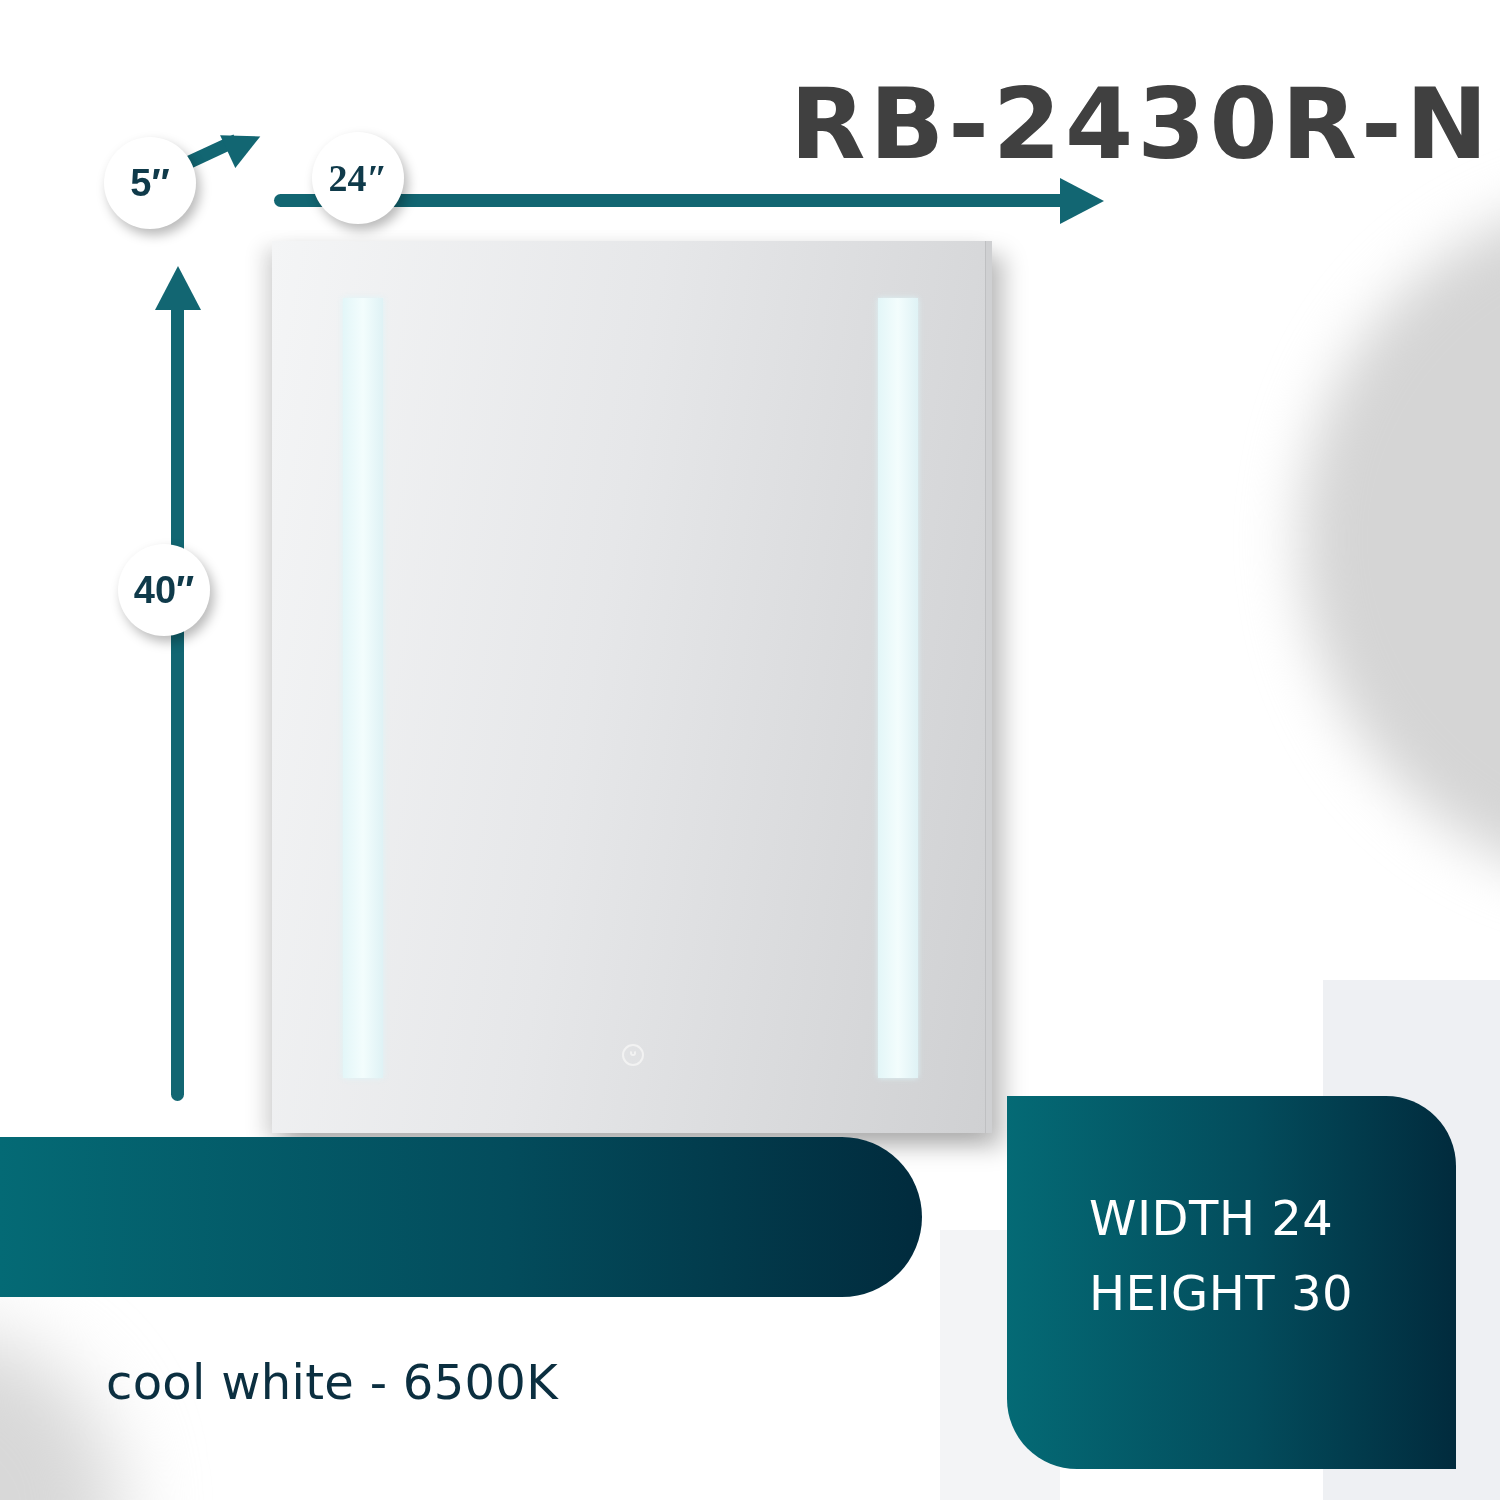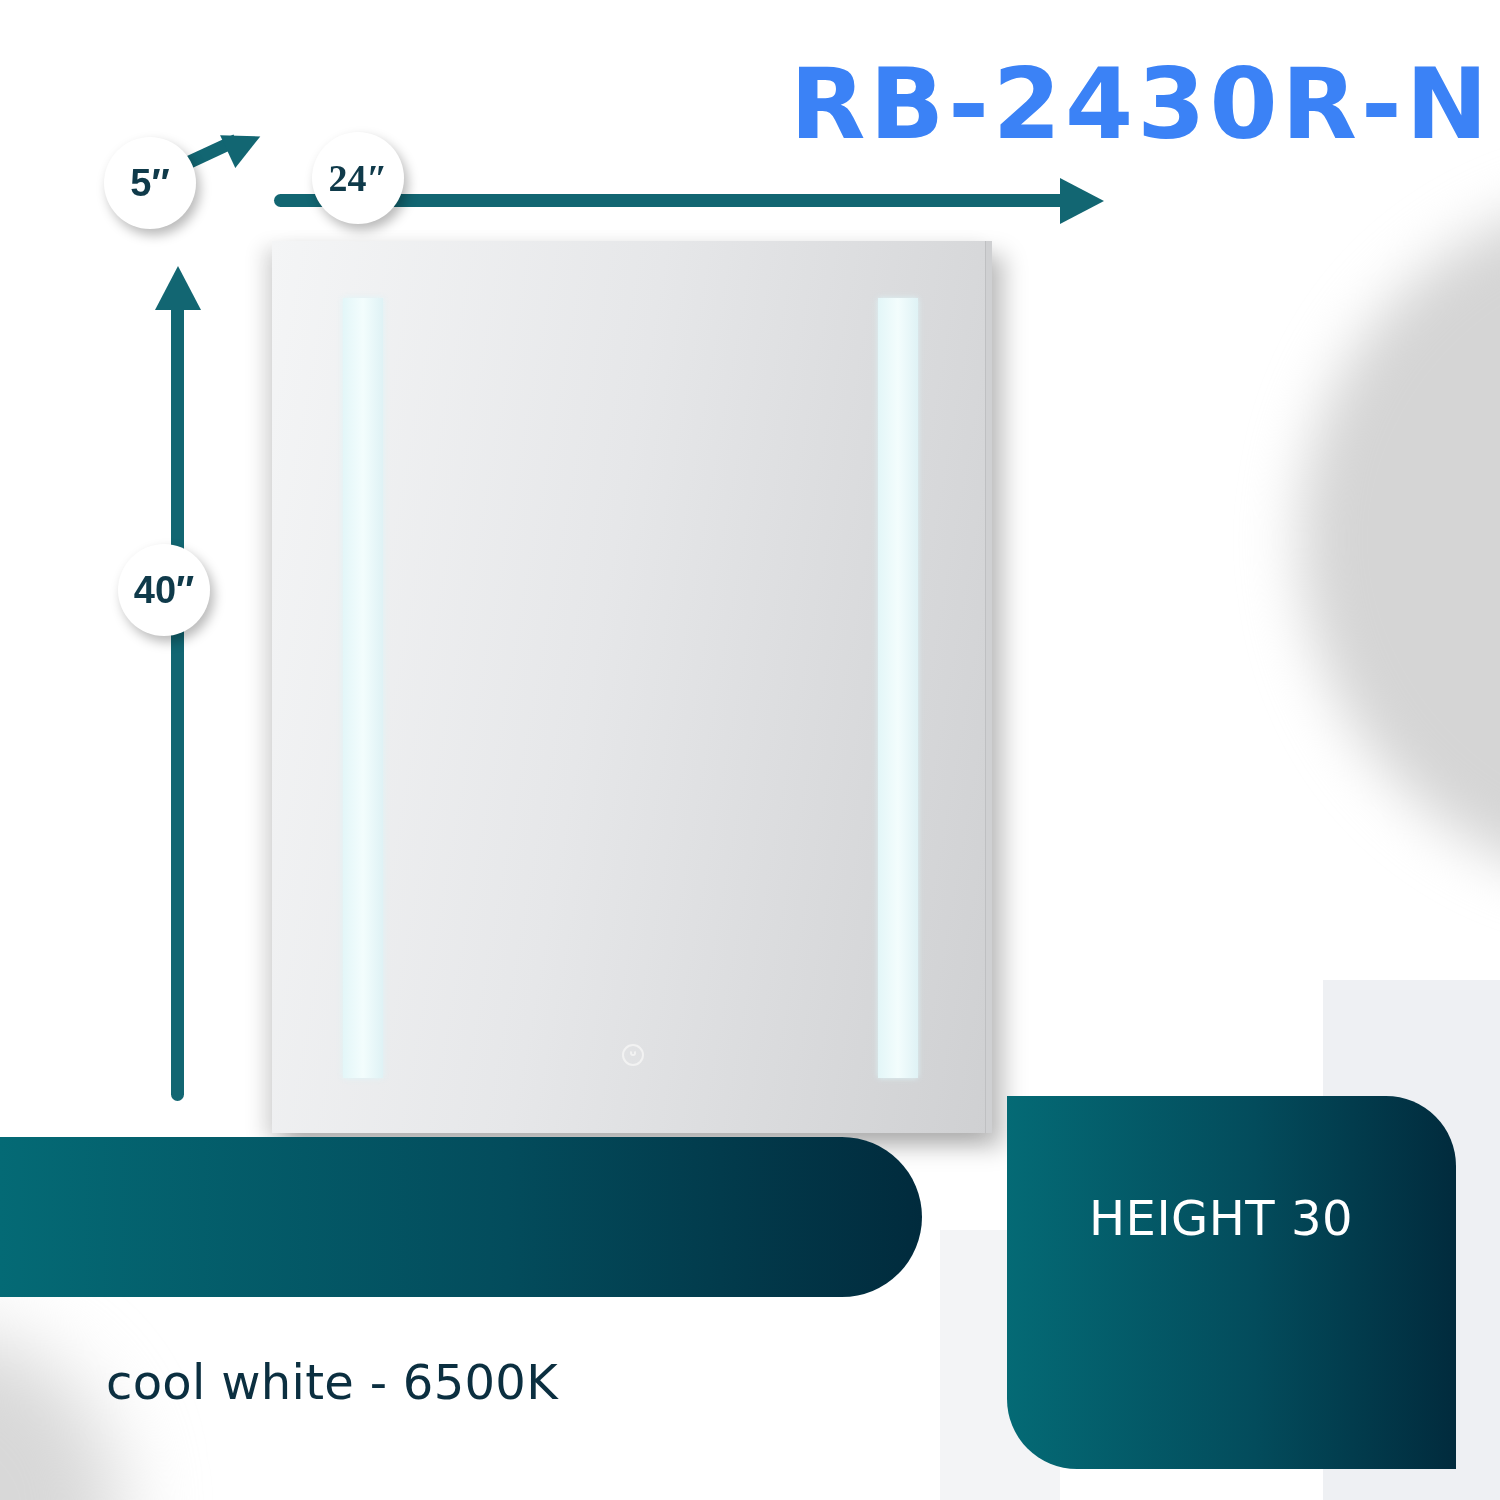--- a/index.html
+++ b/index.html
@@ -4,21 +4,21 @@
 <style>
   html, body { margin:0; padding:0; }
   body { width:1500px; height:1500px; position:relative; overflow:hidden; background:#ffffff; font-family:"DejaVu Sans", sans-serif; }
   .abs { position:absolute; }
   
   .bg-circle-right { left:1300px; top:190px; width:700px; height:700px; border-radius:50%; background:#d5d5d5; filter:blur(28px); }
   .bg-square-right { left:1323px; top:980px; width:177px; height:520px; background:#eef0f3; }
   .bg-square-mid { left:940px; top:1230px; width:120px; height:270px; background:#f3f4f6; }
   .bg-blur-left { left:-240px; top:1330px; width:360px; height:360px; border-radius:50%; background:#d8d8d8; filter:blur(40px); }
 
-  .model-title { left:790px; top:55px; font-family:"DejaVu Sans", sans-serif; font-weight:bold; font-size:98px; letter-spacing:4px; color:#3b82f6; line-height:1; }
+  .model-title { left:790px; top:75px; font-family:"DejaVu Sans", sans-serif; font-weight:bold; font-size:98px; letter-spacing:4px; color:#404040; line-height:1; }
 
   
   .cabinet { left:272px; top:241px; width:720px; height:892px; background:linear-gradient(100deg,#f4f5f6 0%, #e6e7e9 45%, #cfd0d2 100%); box-shadow: 12px 14px 22px rgba(0,0,0,0.25), -10px 6px 18px rgba(0,0,0,0.12); }
   .cabinet-edge { position:absolute; right:0; top:0; width:6px; height:100%; background:#cfd0d2; border-left:1px solid #bfc0c2; }
   .led-strip { position:absolute; top:57px; width:40px; height:780px; background:linear-gradient(90deg,#e3f6f8,#f3fdfd 50%,#dff2f5); box-shadow:0 0 6px rgba(220,245,248,0.9); }
   .led-left { left:71px; }
   .led-right { left:606px; }
   .power-btn { position:absolute; left:350px; top:803px; width:18px; height:18px; border:2px solid #f2f2f2; border-radius:50%; }
   .power-btn::after { content:""; position:absolute; left:6px; top:4px; width:6px; height:6px; border:2px solid #f2f2f2; border-top-color:transparent; border-radius:50%; box-sizing:border-box; }
 
@@ -78,15 +78,16 @@
 
 <div class="abs banner-left">
   <div class="banner-left-title">
   </div>
 </div>
 
 <div class="abs color-temp-text">cool white - 6500K</div>
 
 <div class="abs spec-box">
   <div class="spec-list">
+    <div>WIDTH 24</div>
     <div>HEIGHT 30</div>
   </div>
 </div>
 
 </body></html>

